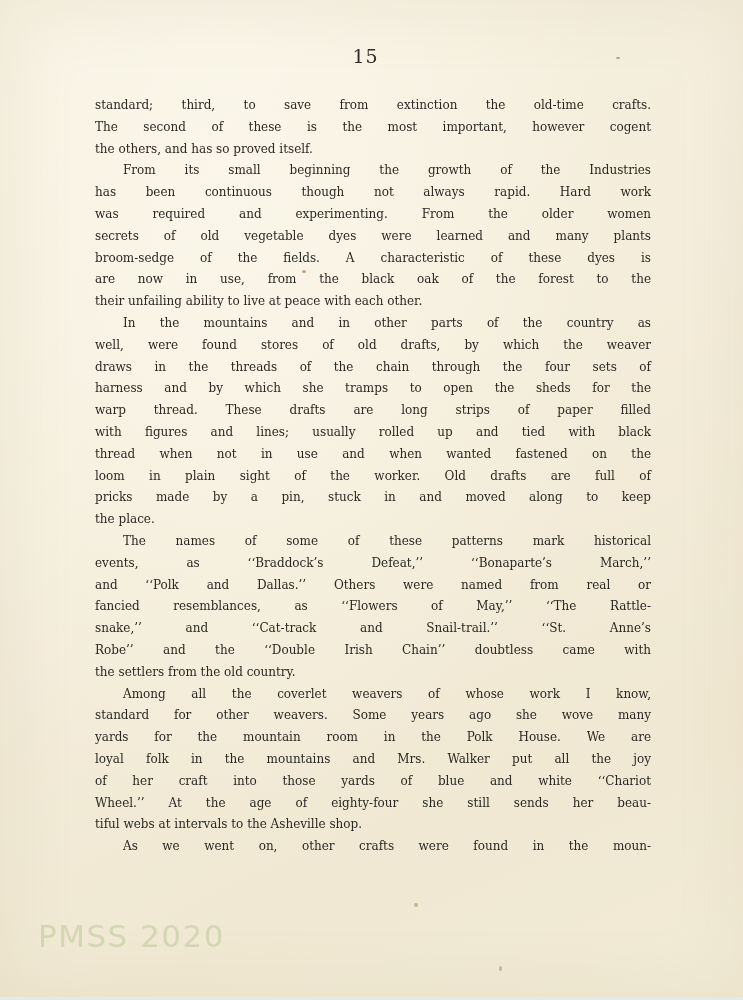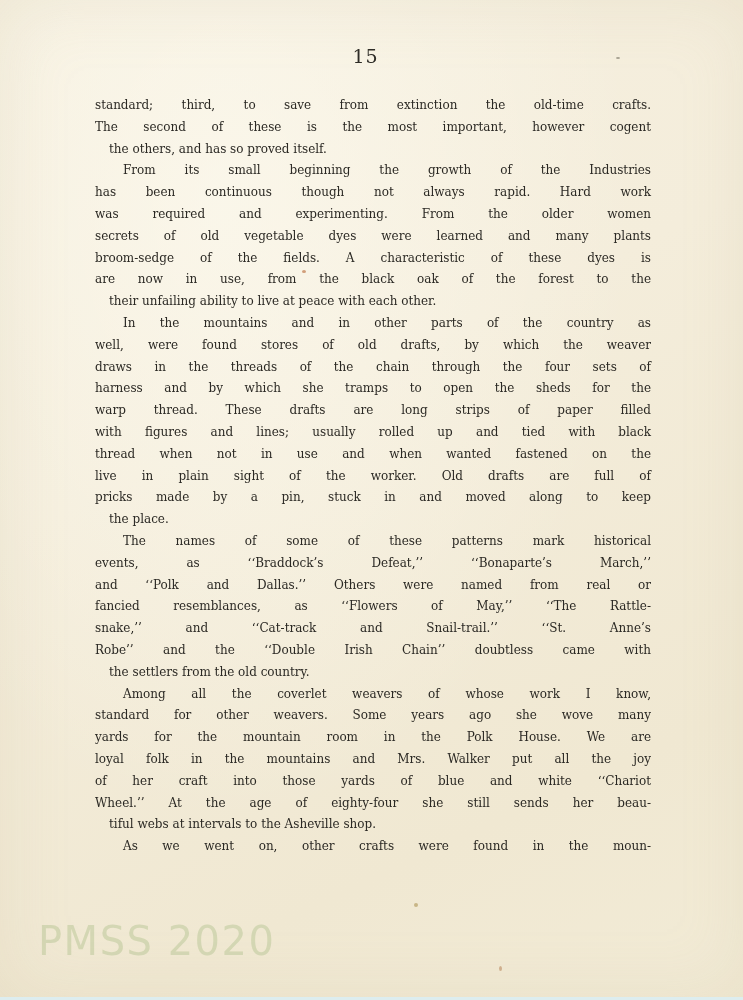--- a/index.html
+++ b/index.html
@@ -47,31 +47,30 @@
     color: #2b2924;
     text-rendering: optimizeLegibility;
   }
   .line {
     text-align: justify;
     text-align-last: justify;
     white-space: normal;
   }
   .line.lastline {
     text-align-last: left;
-    margin-left: 14px;
   }
   .line.indent {
     text-indent: 28px;
   }
   .watermark {
     position: absolute;
     left: 38px;
     top: 918px;
     font-family: "DejaVu Sans", "Liberation Sans", sans-serif;
-    font-size: 40px;
+    font-size: 31px;
     font-weight: 500;
     letter-spacing: 1.5px;
     color: #d4d7b4;
   }
   .scan-edge-bottom {
     position: absolute;
     left: 0;
     right: 0;
     bottom: 0;
     height: 3px;
@@ -109,21 +108,21 @@
         <div class="line lastline">their unfailing ability to live at peace with each other.</div>
       </div>
       <div>
         <div class="line indent">In the mountains and in other parts of the country as</div>
         <div class="line">well, were found stores of old drafts, by which the weaver</div>
         <div class="line">draws in the threads of the chain through the four sets of</div>
         <div class="line">harness and by which she tramps to open the sheds for the</div>
         <div class="line">warp thread. These drafts are long strips of paper filled</div>
         <div class="line">with figures and lines; usually rolled up and tied with black</div>
         <div class="line">thread when not in use and when wanted fastened on the</div>
-        <div class="line">live in plain sight of the worker. Old drafts are full of</div>
+        <div class="line">loom in plain sight of the worker. Old drafts are full of</div>
         <div class="line">pricks made by a pin, stuck in and moved along to keep</div>
         <div class="line lastline">the place.</div>
       </div>
       <div>
         <div class="line indent">The names of some of these patterns mark historical</div>
         <div class="line">events, as ‘‘Braddock’s Defeat,’’ ‘‘Bonaparte’s March,’’</div>
         <div class="line">and ‘‘Polk and Dallas.’’ Others were named from real or</div>
         <div class="line">fancied resemblances, as ‘‘Flowers of May,’’ ‘‘The Rattle-</div>
         <div class="line">snake,’’ and ‘‘Cat-track and Snail-trail.’’ ‘‘St. Anne’s</div>
         <div class="line">Robe’’ and the ‘‘Double Irish Chain’’ doubtless came with</div>

